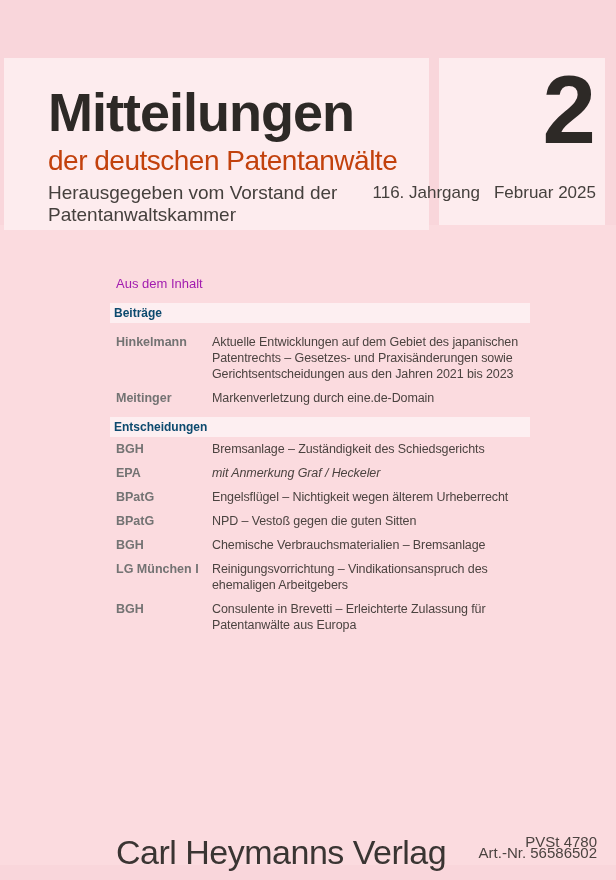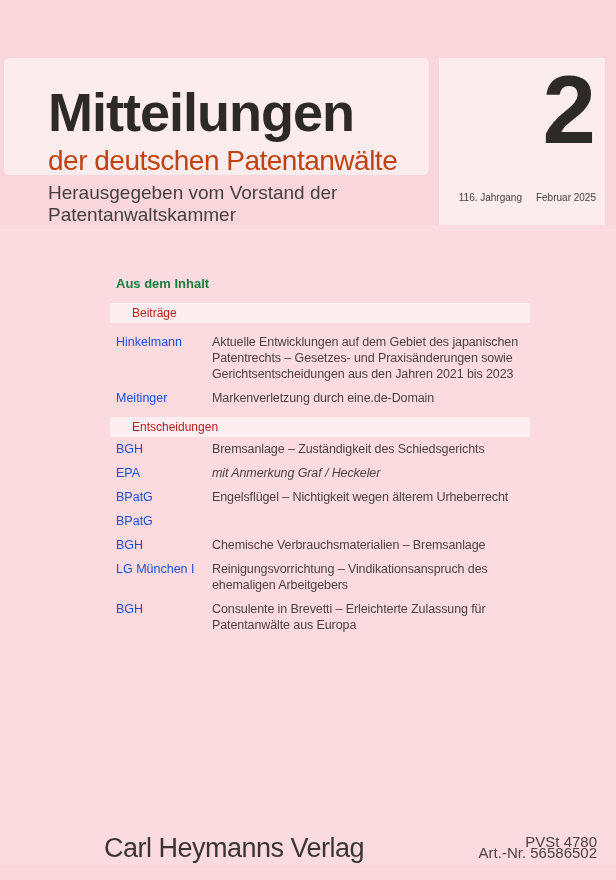--- a/index.html
+++ b/index.html
@@ -19,25 +19,24 @@
     position: absolute;
     left: 0; top: 225px;
     width: 616px; height: 640px;
     background: #fbdbdf;
   }
 
   
   .masthead-left {
     position: absolute;
     left: 4px; top: 58px;
-    width: 425px; height: 117px;
+    width: 425px; height: 172px;
     background: #fdecee;
     box-sizing: border-box;
     padding: 26px 0 0 44px;
-    border-radius: 6px;
   }
   .magazine-title {
     font-size: 54px;
     font-weight: bold;
     letter-spacing: -1px;
     line-height: 1.05;
     color: #2d2926;
   }
   .magazine-subtitle {
     font-size: 28px;
@@ -64,80 +63,80 @@
     font-size: 96px;
     font-weight: bold;
     line-height: 1;
     color: #2d2926;
   }
   .issue-meta {
     position: absolute;
     right: 9px; bottom: 22px;
     display: flex;
     gap: 14px;
-    font-size: 10px;
+    font-size: 17px;
     color: #45403d;
     white-space: nowrap;
     margin-top: 8px;
   }
 
   
   .content {
     position: absolute;
     left: 110px; top: 270px;
     width: 420px;
   }
   .toc-heading {
     padding: 6px 0 0 6px;
     font-size: 13px;
-    font-weight: bold;
+    font-weight: normal;
     line-height: 16px;
-    color: #15803d;
+    color: #a21caf;
   }
   .section-bar {
     margin-top: 11px;
     height: 20px;
     line-height: 20px;
     background: #fdeff1;
-    padding-left: 22px;
+    padding-left: 4px;
     font-size: 12px;
-    font-weight: normal;
-    color: #b91c1c;
+    font-weight: bold;
+    color: #0c4a6e;
   }
   .rows { margin-top: 11px; }
   .rows-tight { margin-top: 4px; }
   .toc-row {
     display: flex;
     padding-left: 6px;
     margin-bottom: 8px;
     font-size: 12.5px;
     line-height: 16px;
   }
   .toc-label {
     width: 96px;
     flex: 0 0 96px;
-    font-weight: normal;
-    color: #1d4ed8;
+    font-weight: bold;
+    color: #737373;
   }
   .toc-text {
     white-space: pre;
     letter-spacing: -0.1px;
     color: #4b4340;
   }
   .toc-note {
     display: block;
     font-style: italic;
     text-align: right;
   }
 
   
   .footer-publisher {
     position: absolute;
-    left: 104px; top: 833px;
-    font-size: 27px;
+    left: 116px; top: 833px;
+    font-size: 34px;
     letter-spacing: -0.5px;
     color: #3a3533;
   }
   .footer-codes {
     position: absolute;
     right: 19px; top: 836px;
     text-align: right;
     font-size: 15px;
     line-height: 11px;
     color: #4b4340;
@@ -190,20 +189,21 @@
       <div class="toc-row">
         <span class="toc-label">EPA</span>
         <span class="toc-text"><span class="toc-note">mit Anmerkung Graf / Heckeler</span></span>
       </div>
       <div class="toc-row">
         <span class="toc-label">BPatG</span>
         <span class="toc-text">Engelsflügel – Nichtigkeit wegen älterem Urheberrecht</span>
       </div>
       <div class="toc-row">
         <span class="toc-label">BPatG</span>
+        <span class="toc-text">NPD – Vestoß gegen die guten Sitten</span>
       </div>
       <div class="toc-row">
         <span class="toc-label">BGH</span>
         <span class="toc-text">Chemische Verbrauchsmaterialien – Bremsanlage</span>
       </div>
       <div class="toc-row">
         <span class="toc-label">LG München I</span>
         <span class="toc-text">Reinigungsvorrichtung – Vindikationsanspruch des
 ehemaligen Arbeitgebers</span>
       </div>

